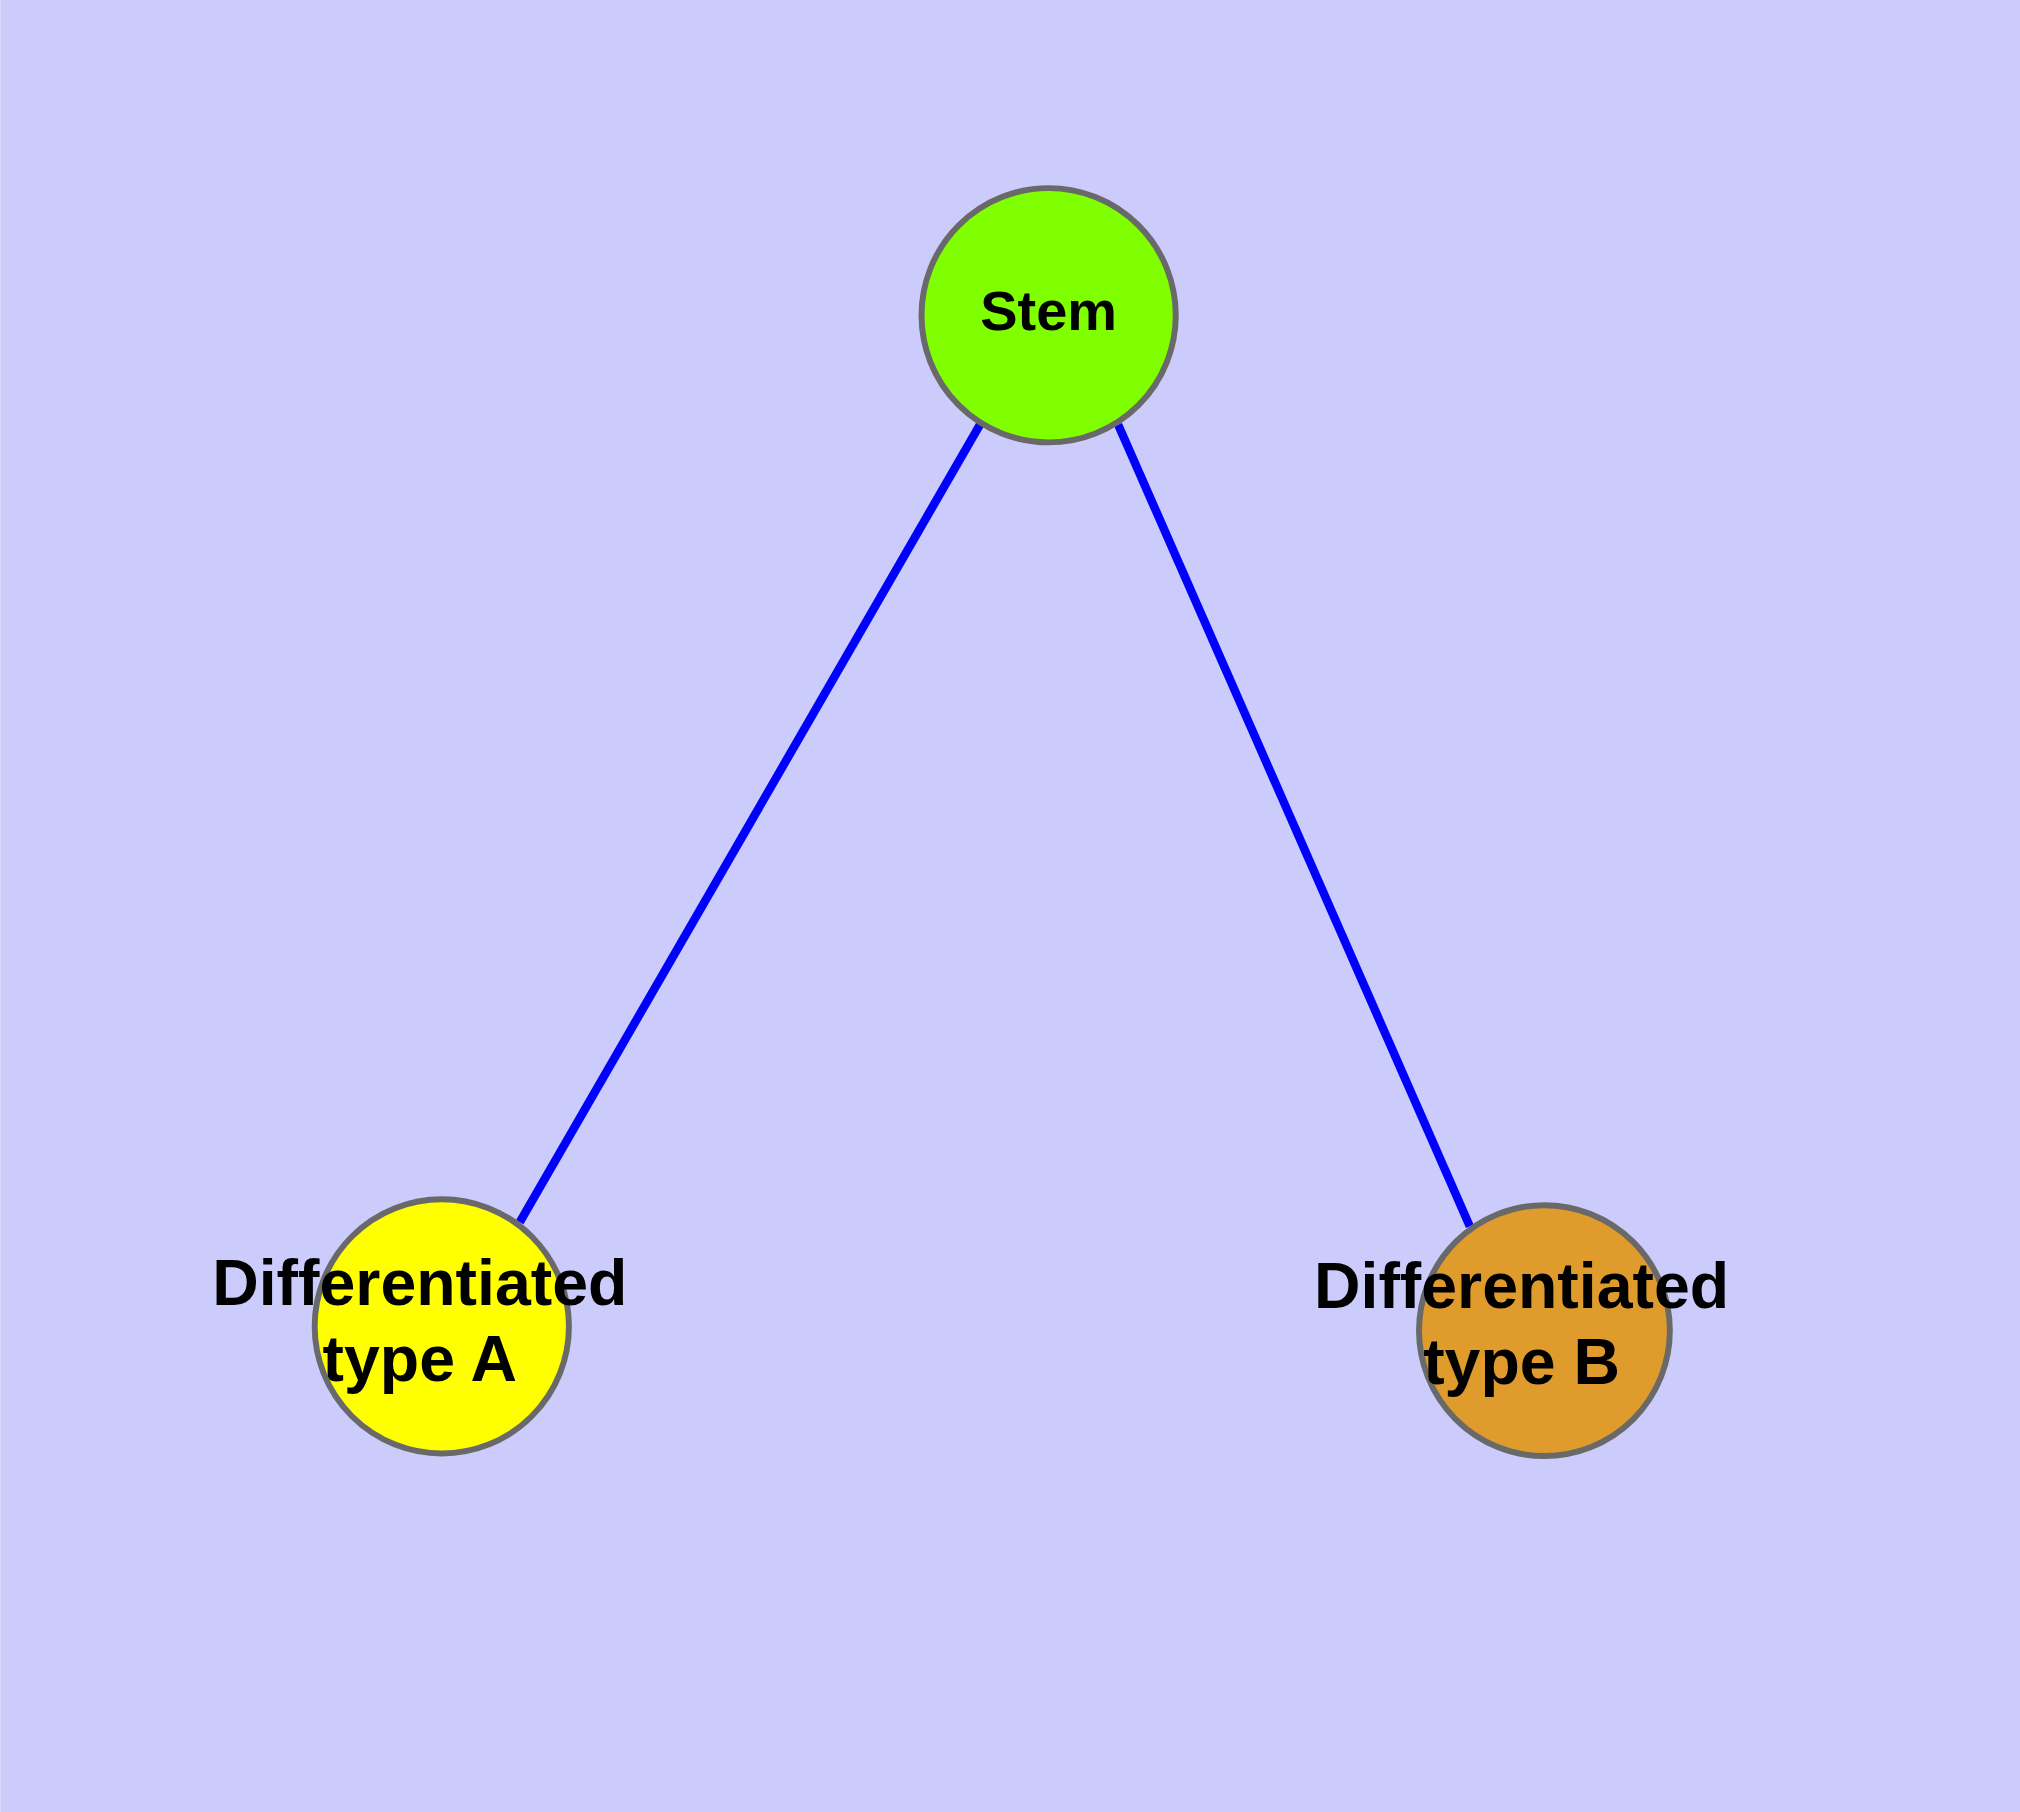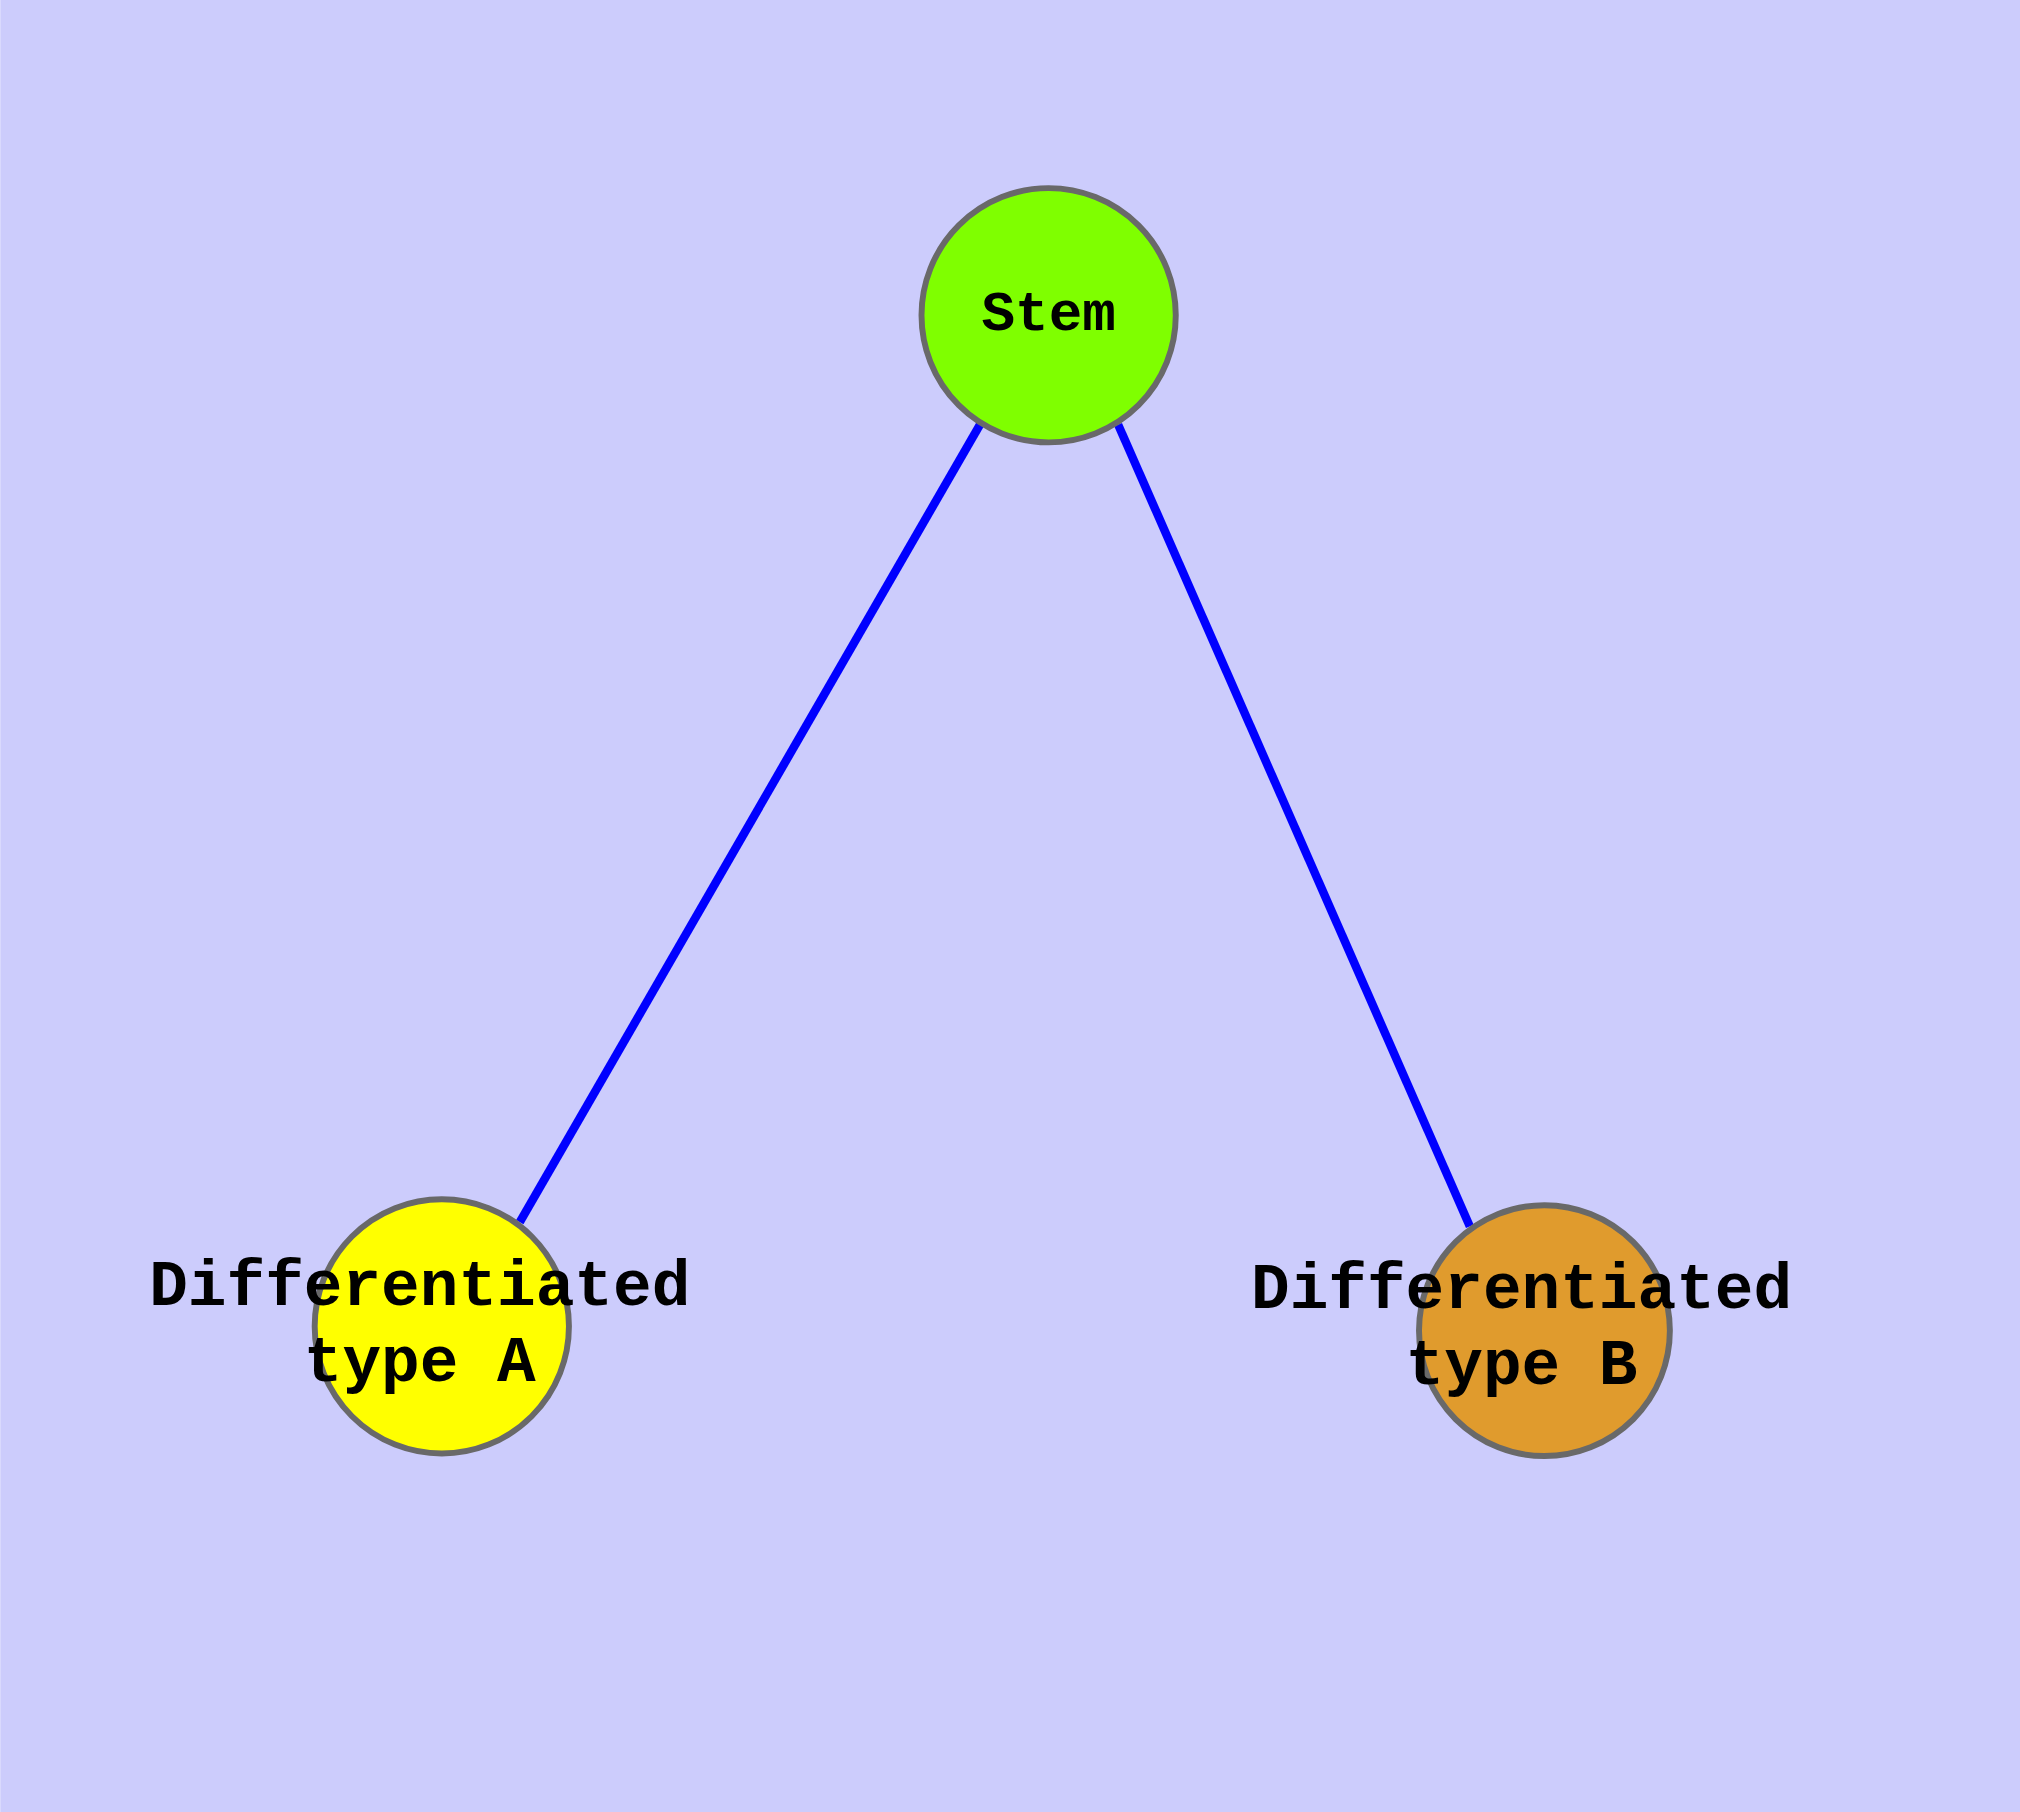--- a/index.html
+++ b/index.html
@@ -6,21 +6,21 @@
   html, body {
     margin: 0;
     padding: 0;
     background: #ffffff;
   }
   #canvas {
     position: relative;
     width: 2021px;
     height: 1812px;
     overflow: hidden;
-    font-family: Liberation Mono, monospace;
+    font-family: Liberation Sans, sans-serif;
   }
   #graph-svg {
     position: absolute;
     top: 0;
     left: 0;
     width: 2021px;
     height: 1812px;
     display: block;
   }
   .node-label {

